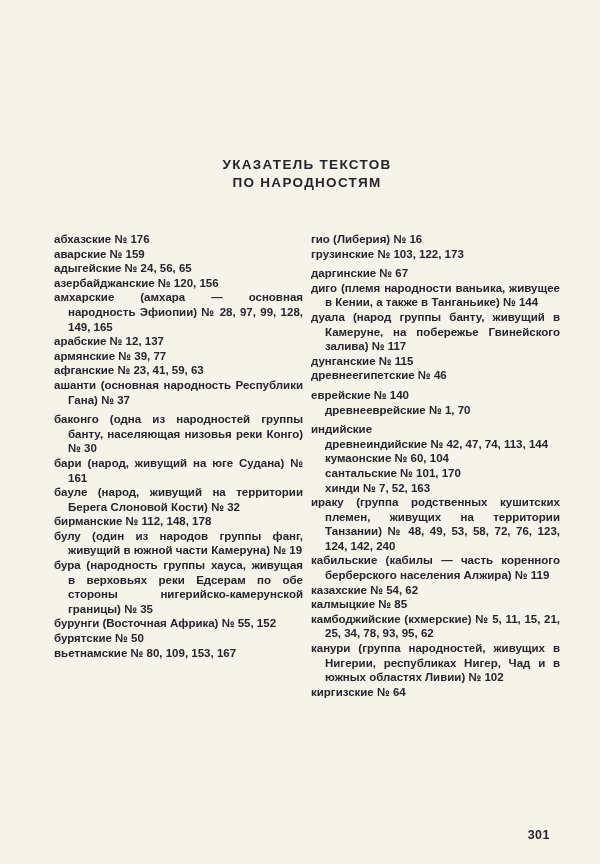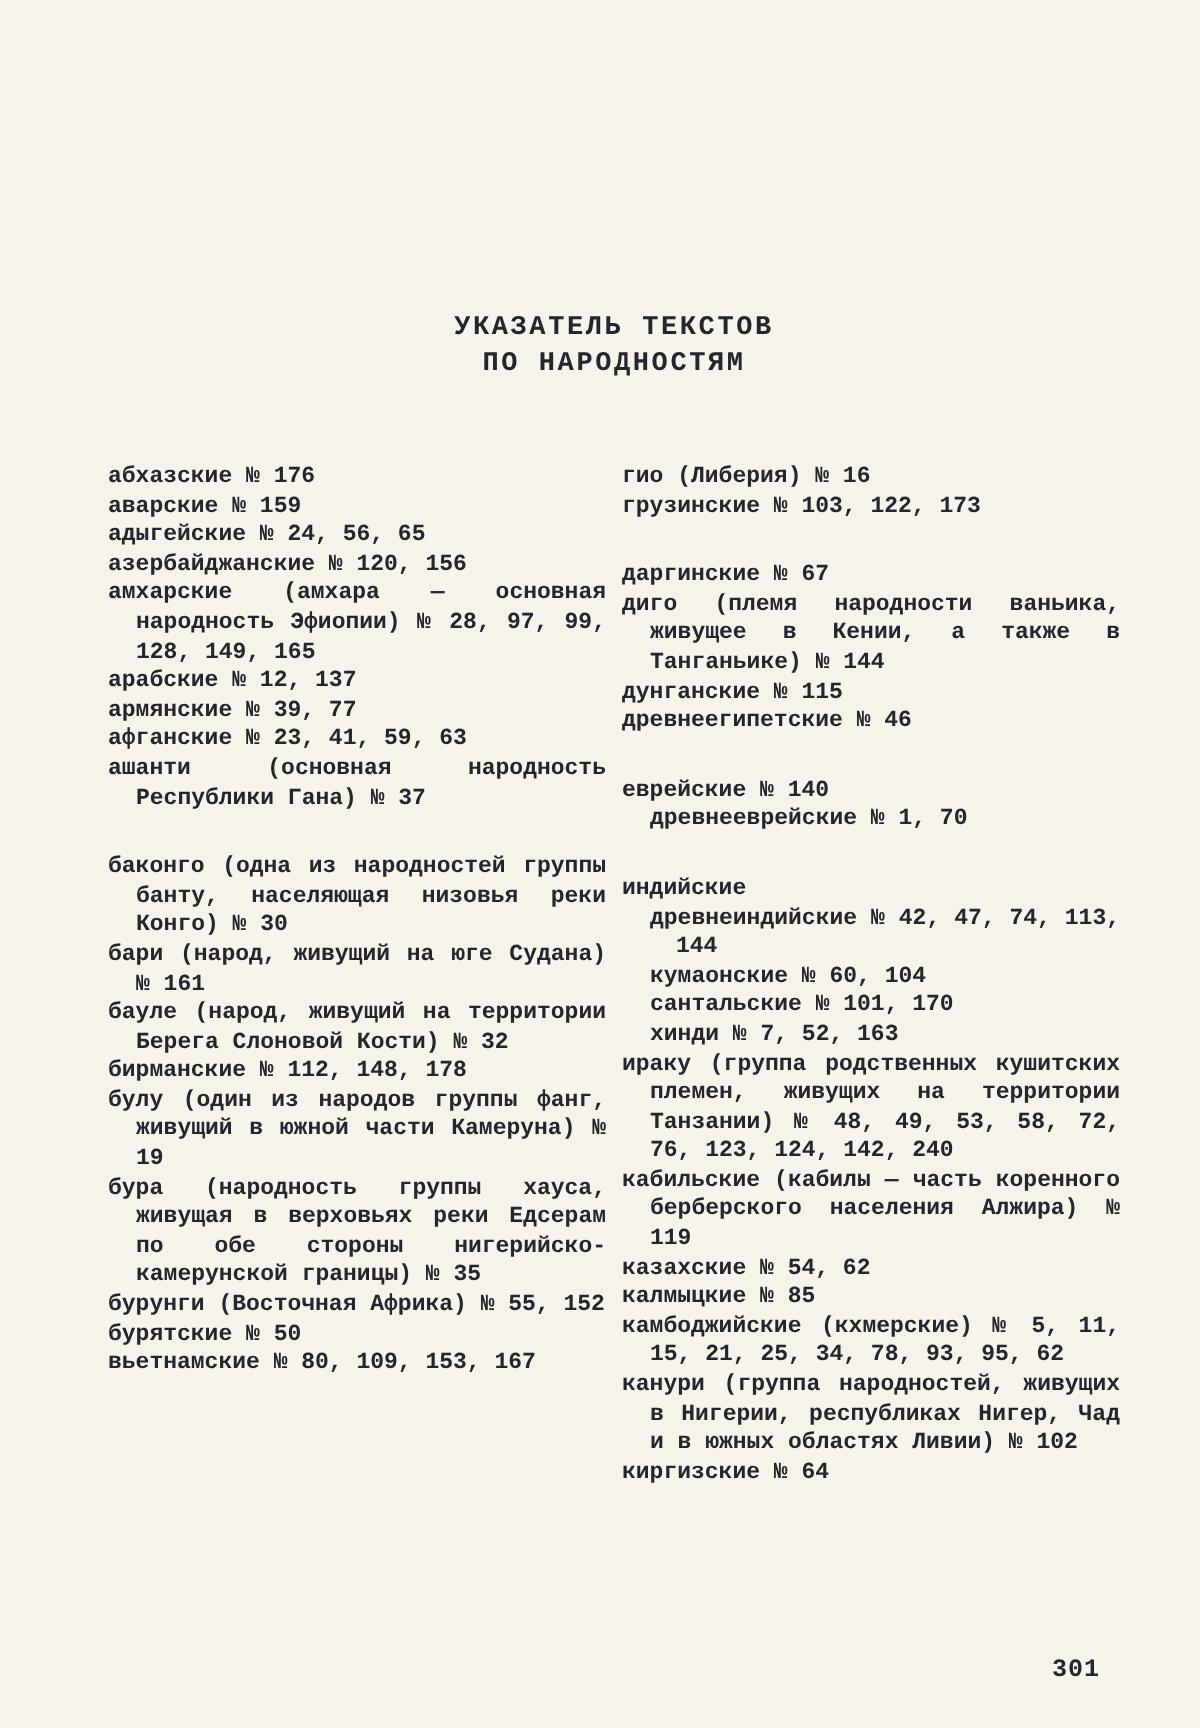--- a/index.html
+++ b/index.html
@@ -8,21 +8,21 @@
     background: #efece3;
   }
   .page {
     position: relative;
     box-sizing: border-box;
     width: 600px;
     height: 864px;
     overflow: hidden;
     background: #f6f3ea;
     color: #25252d;
-    font-family: Liberation Mono, monospace;
+    font-family: Liberation Sans, sans-serif;
     font-weight: bold;
     padding: 156px 40px 0 54px;
   }
   .title {
     text-align: center;
     font-size: 13.5px;
     line-height: 18px;
     letter-spacing: 1.3px;
   }
   .columns {
@@ -41,21 +41,21 @@
     padding-left: 14px;
     text-indent: -14px;
     text-align: justify;
     hyphens: auto;
   }
   .entry.sub {
     padding-left: 27px;
     text-indent: -13px;
   }
   .entry.gap {
-    margin-top: 20px;
+    margin-top: 5px;
   }
   .page-number {
     position: absolute;
     right: 50px;
     bottom: 22px;
     font-size: 12.5px;
     letter-spacing: 0.5px;
     text-align: right;
   }
 </style>
@@ -87,20 +87,21 @@
         <p class="entry">бура (народность группы хауса, живущая в верховьях реки Едсерам по обе стороны нигерийско-камерунской границы) № 35</p>
         <p class="entry">бурунги (Восточная Африка) № 55, 152</p>
         <p class="entry">бурятские № 50</p>
         <p class="entry">вьетнамские № 80, 109, 153, 167</p>
       </div>
     <div class="column" id="right-column">
         <p class="entry">гио (Либерия) № 16</p>
         <p class="entry">грузинские № 103, 122, 173</p>
         <p class="entry gap">даргинские № 67</p>
         <p class="entry">диго (племя народности ваньика, живущее в Кении, а также в Танганьике) № 144</p>
+        <p class="entry">дуала (народ группы банту, живущий в Камеруне, на побережье Гвинейского залива) № 117</p>
         <p class="entry">дунганские № 115</p>
         <p class="entry">древнеегипетские № 46</p>
         <p class="entry gap">еврейские № 140</p>
         <p class="entry sub">древнееврейские № 1, 70</p>
         <p class="entry gap">индийские</p>
         <p class="entry sub">древнеиндийские № 42, 47, 74, 113, 144</p>
         <p class="entry sub">кумаонские № 60, 104</p>
         <p class="entry sub">сантальские № 101, 170</p>
         <p class="entry sub">хинди № 7, 52, 163</p>
         <p class="entry">ираку (группа родственных кушитских племен, живущих на территории Танзании) № 48, 49, 53, 58, 72, 76, 123, 124, 142, 240</p>

